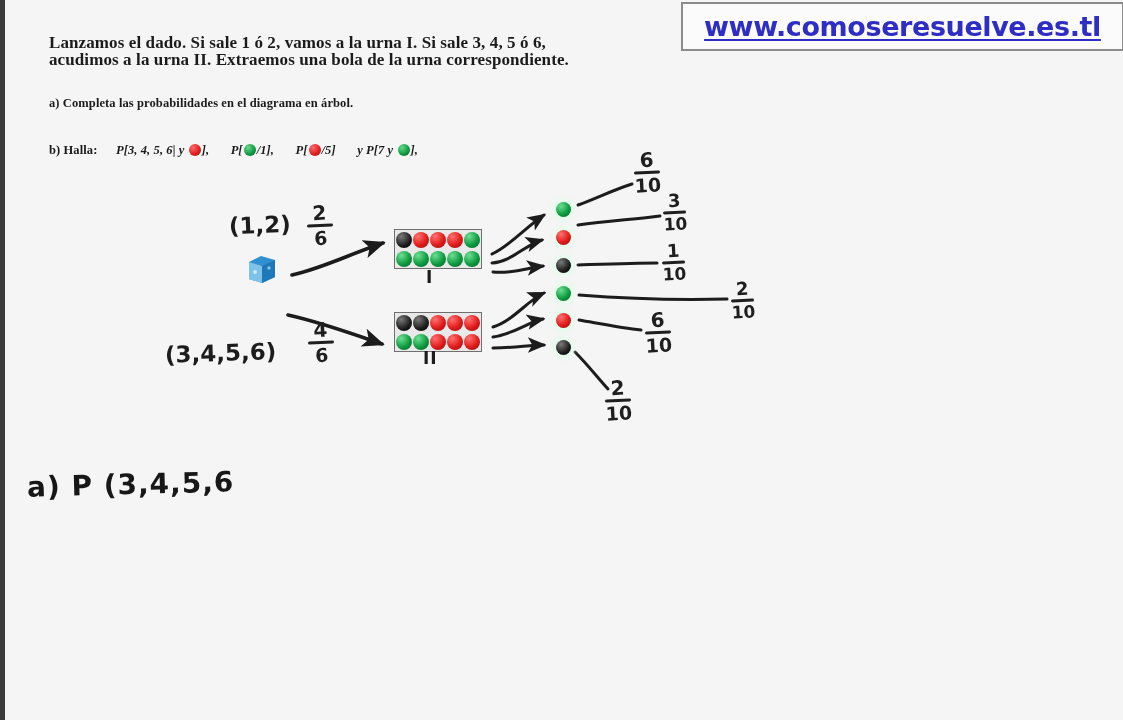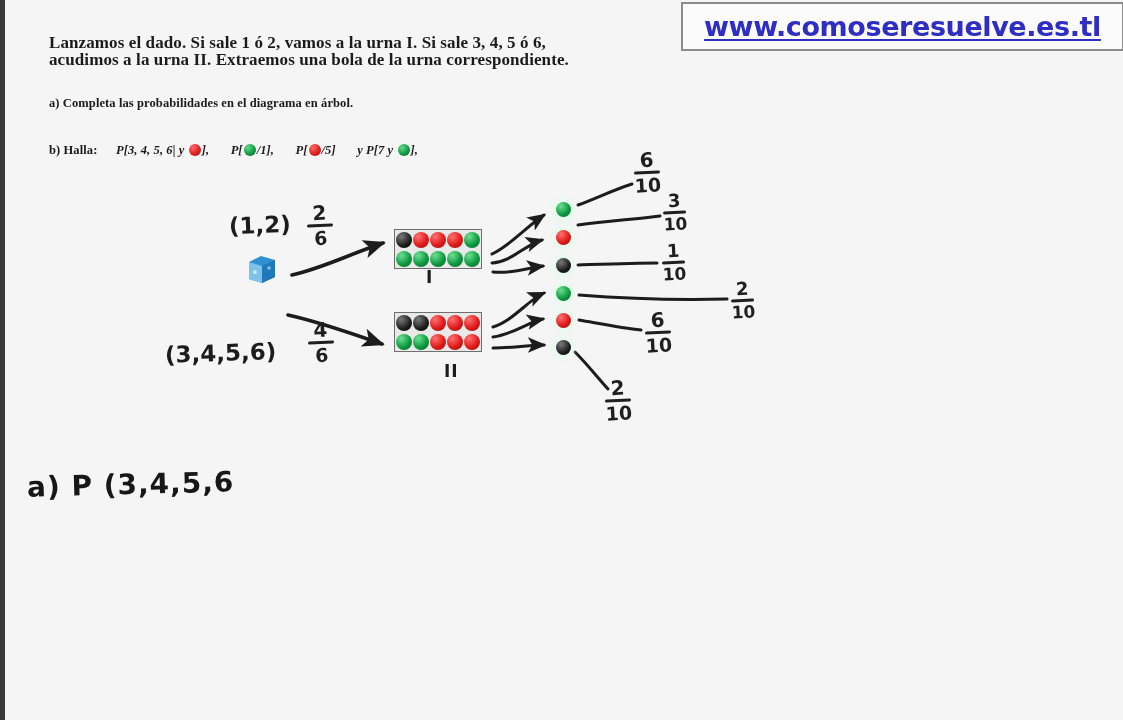--- a/index.html
+++ b/index.html
@@ -284,21 +284,21 @@
       <div class="cell">
         <i class="bR"></i>
       </div>
       <div class="cell">
         <i class="bR"></i>
       </div>
       <div class="cell">
         <i class="bR"></i>
       </div>
     </div>
-  <div class="urn-label" style="left:418px;top:361px;margin-left:21px;">II</div>
+  <div class="urn-label" style="left:418px;top:348px;">II</div>
 
   <div class="out-ball halo bG" style="left:551px;top:202px;"></div>
   <div class="out-ball halo bR" style="left:551px;top:230px;"></div>
   <div class="out-ball halo bK" style="left:551px;top:258px;"></div>
   <div class="out-ball halo bG" style="left:551px;top:286px;"></div>
   <div class="out-ball halo bR" style="left:551px;top:313px;"></div>
   <div class="out-ball halo bK" style="left:551px;top:340px;"></div>
 
   <div class="frac" style="left:629px;top:150px;">
     <span class="num">6</span>

